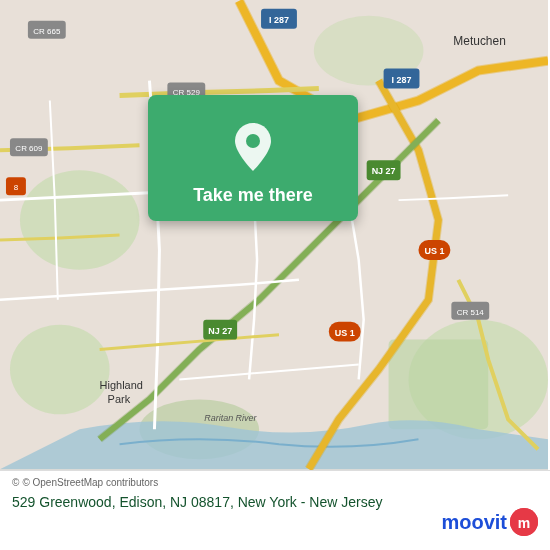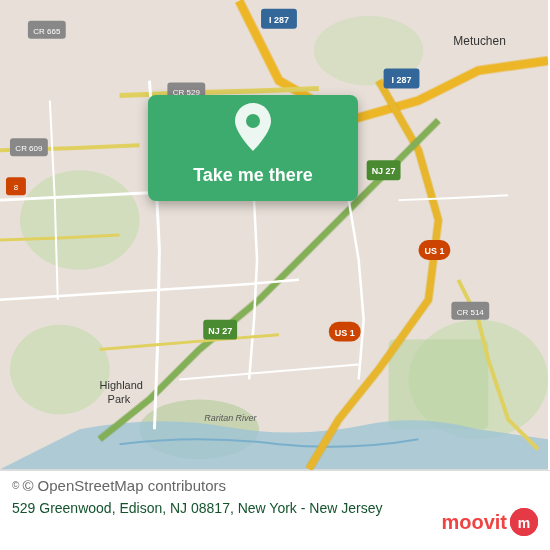--- a/index.html
+++ b/index.html
@@ -29,21 +29,21 @@
     }
 
     
     #overlay-card {
       position: absolute;
       top: 95px;
       left: 148px;
       width: 210px;
       background: #3dab6e;
       border-radius: 8px;
-      padding: 6px 16px 14px;
+      padding: 26px 16px 14px;
       display: flex;
       flex-direction: column;
       align-items: center;
       box-shadow: 0 4px 12px rgba(0,0,0,0.3);
     }
 
     #location-icon-wrap {
       margin-bottom: 8px;
     }
 
@@ -194,28 +194,28 @@
         <circle cx="22" cy="20" r="7" fill="#3dab6e"></circle>
       </svg>
     </div>
     <span id="take-me-there-label" style="color:white;font-size:18px;font-weight:600;text-align:center;">Take me there</span>
   </div>
 </div>
 
 <div id="bottom-bar" style="position:relative;">
   <div id="copyright-row">
     <span style="font-size:10px;color:#666;">©</span>
-    <span style="font-size:15px;color:#666;">© OpenStreetMap contributors</span>
+    <span style="font-size:10px;color:#666;">© OpenStreetMap contributors</span>
   </div>
   <div id="address-row">
     <span style="font-size:14px;color:#14532d;font-weight:500;">529 Greenwood, Edison, NJ 08817, New York - New Jersey</span>
   </div>
 
   <div id="moovit-logo">
-    <span style="font-size:20px;font-weight:bold;color:#ef4444;">moovit</span>
+    <span style="font-size:20px;font-weight:bold;color:#1d4ed8;">moovit</span>
     <div id="moovit-icon">
       <svg width="28" height="28" viewBox="0 0 28 28">
         <rect width="28" height="28" rx="14" fill="#e63946"></rect>
         <text x="14" y="20" font-family="Arial" font-size="14" fill="white" text-anchor="middle" font-weight="bold">m</text>
       </svg>
     </div>
   </div>
 </div>
 
 </body></html>

